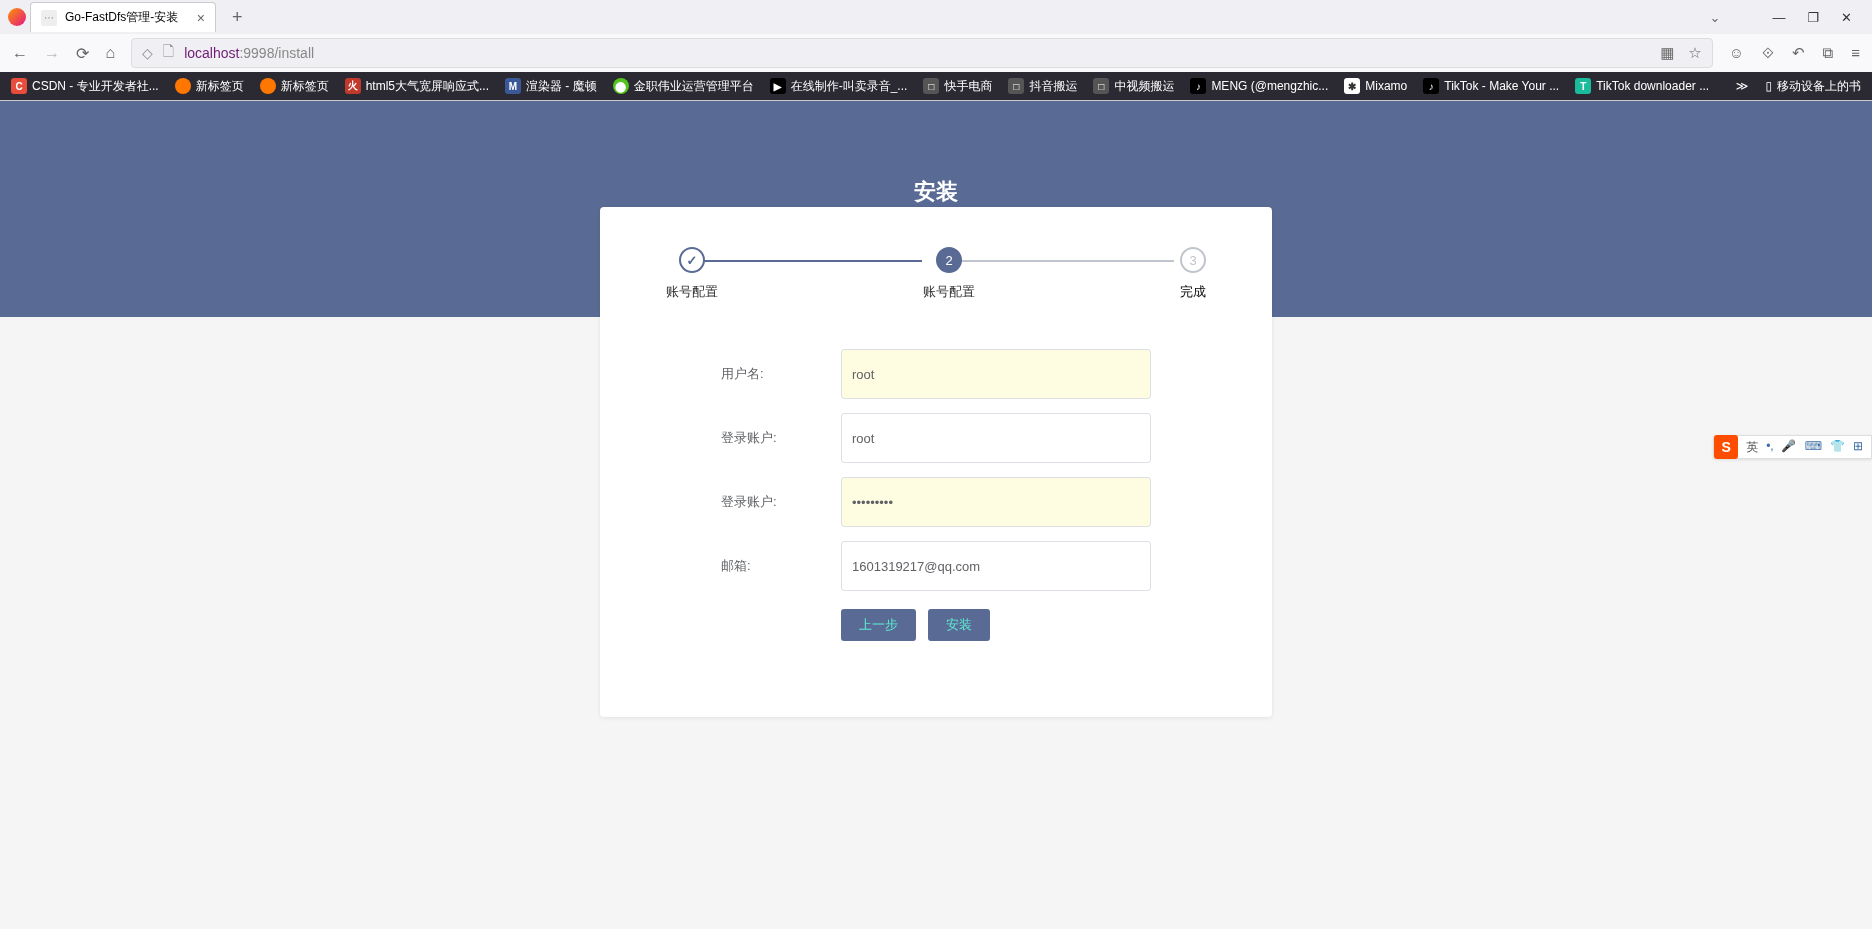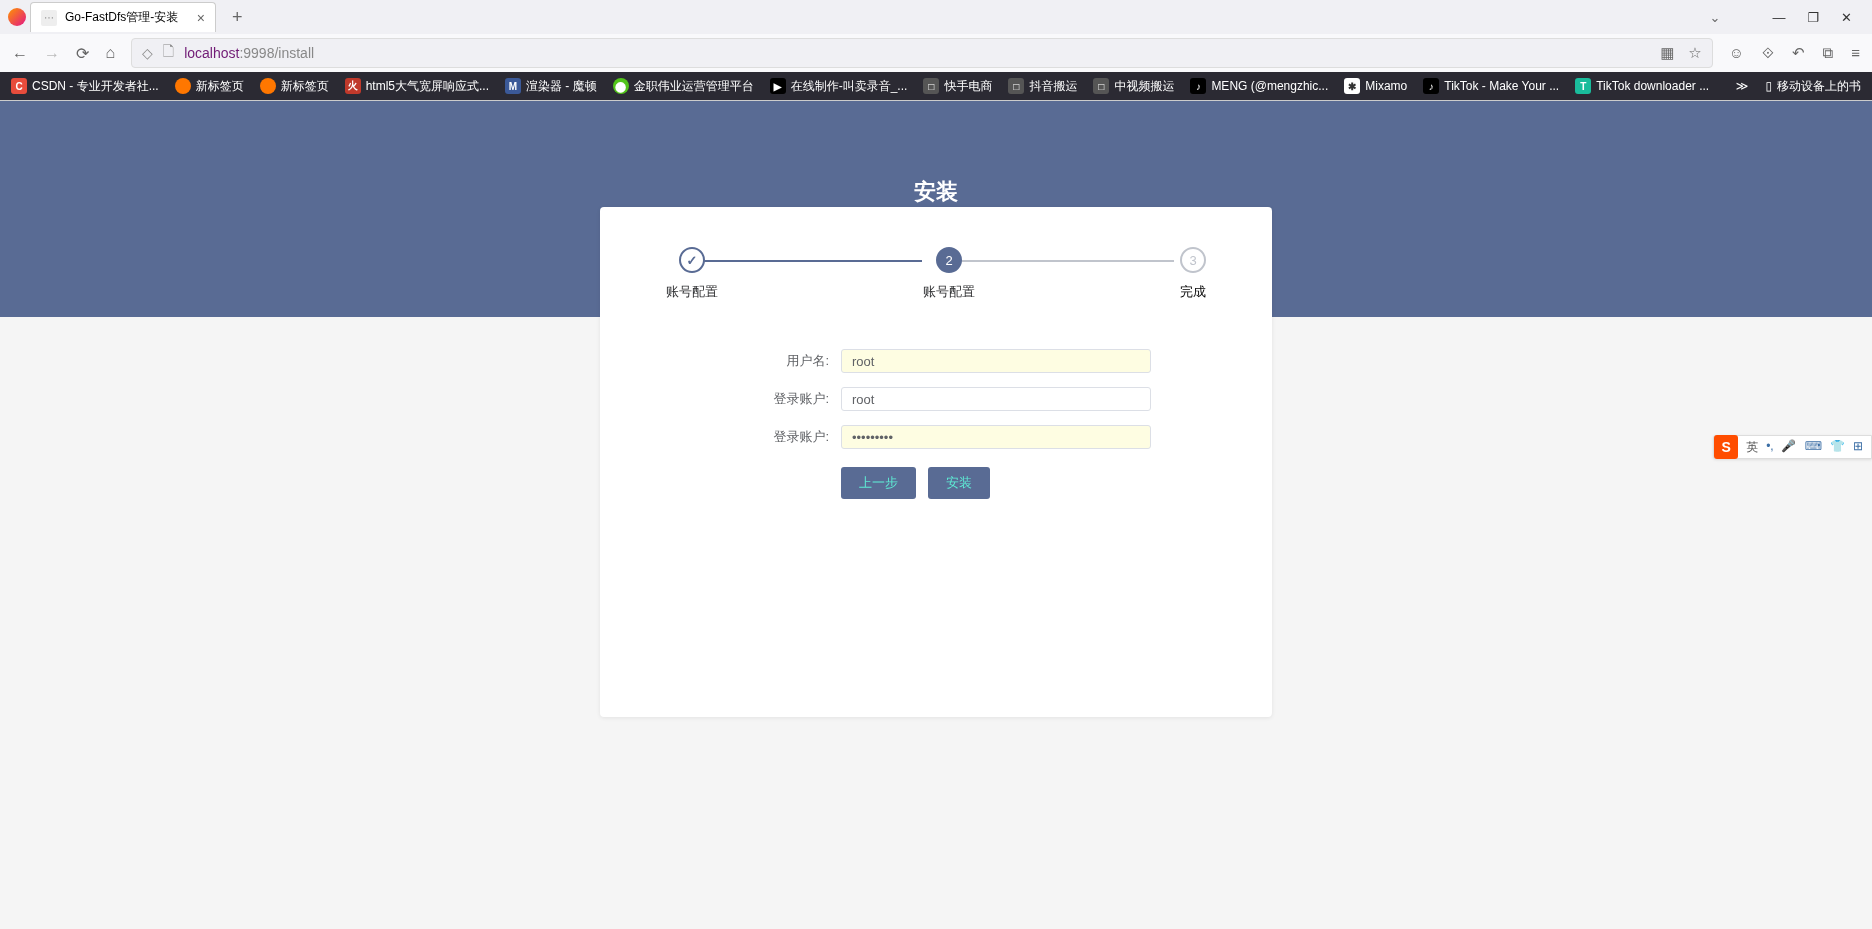--- a/index.html
+++ b/index.html
@@ -55,22 +55,22 @@
     .step-icon.active { background: #596b94; color: #fff; }
     .step-icon.pending { border-color: #c0c4cc; color: #c0c4cc; }
     .step-label { font-size: 13px; color: #303133; }
     .step-label.pending { color: #000000; }
     .step-line { position: absolute; top: 13px; height: 2px; }
     .line1 { left: 32px; right: 50%; margin-right: 14px; background: #596b94; }
     .line2 { left: 50%; margin-left: 14px; right: 32px; background: #c0c4cc; }
 
     .form { max-width: 430px; margin: 0 auto; }
     .form-row { display: flex; align-items: center; margin-bottom: 14px; }
-    .form-label { width: 120px; text-align: right; padding-right: 12px; font-size: 13px; color: #606266; }
-    .form-input { flex: 1; height: 24px; border: 1px solid #dcdfe6; border-radius: 3px; padding: 0 10px; font-size: 13px; color: #606266; outline: none; }
+    .form-label { width: 120px; padding-right: 12px; font-size: 13px; color: #606266; }
+    .form-input { flex: 1; height: 50px; border: 1px solid #dcdfe6; border-radius: 3px; padding: 0 10px; font-size: 13px; color: #606266; outline: none; }
     .form-input.autofill { background: #fefde2; }
     .form-actions { margin-left: 120px; margin-top: 18px; display: flex; gap: 12px; }
     .btn { background: #596b94; color: #5eead4; border: none; border-radius: 3px; padding: 7px 18px; font-size: 13px; cursor: pointer; }
 
     
     .ime { position: fixed; right: 0; top: 435px; display: flex; align-items: center; background: #fff; border: 1px solid #ddd; border-radius: 3px 0 0 3px; box-shadow: 0 1px 3px rgba(0,0,0,0.1); height: 24px; }
     .ime-logo { width: 24px; height: 24px; background: #ff4d00; color: #fff; font-weight: bold; display: flex; align-items: center; justify-content: center; font-size: 14px; border-radius: 3px; }
     .ime-items { display: flex; gap: 8px; padding: 0 8px; font-size: 12px; color: #3b6ea5; }
     .ime-items span:first-child { color: #555; }
   </style>
@@ -211,20 +211,24 @@
       <input class="form-input autofill" value="root" style="">
     </div>
     <div class="form-row">
       <label class="form-label">登录账户:</label>
       <input class="form-input" value="root" style="">
     </div>
     <div class="form-row">
       <label class="form-label">登录账户:</label>
       <input type="password" class="form-input autofill" value="123456789" style="">
     </div>
+    <div class="form-row">
+      <label class="form-label">邮箱:</label>
+      <input class="form-input" value="1601319217@qq.com" style="">
+    </div>
     <div class="form-actions">
       <button class="btn">上一步</button>
       <button class="btn">安装</button>
     </div>
   </div>
 </div>
 
 <div class="ime">
   <div class="ime-logo">S</div>
   <div class="ime-items">

